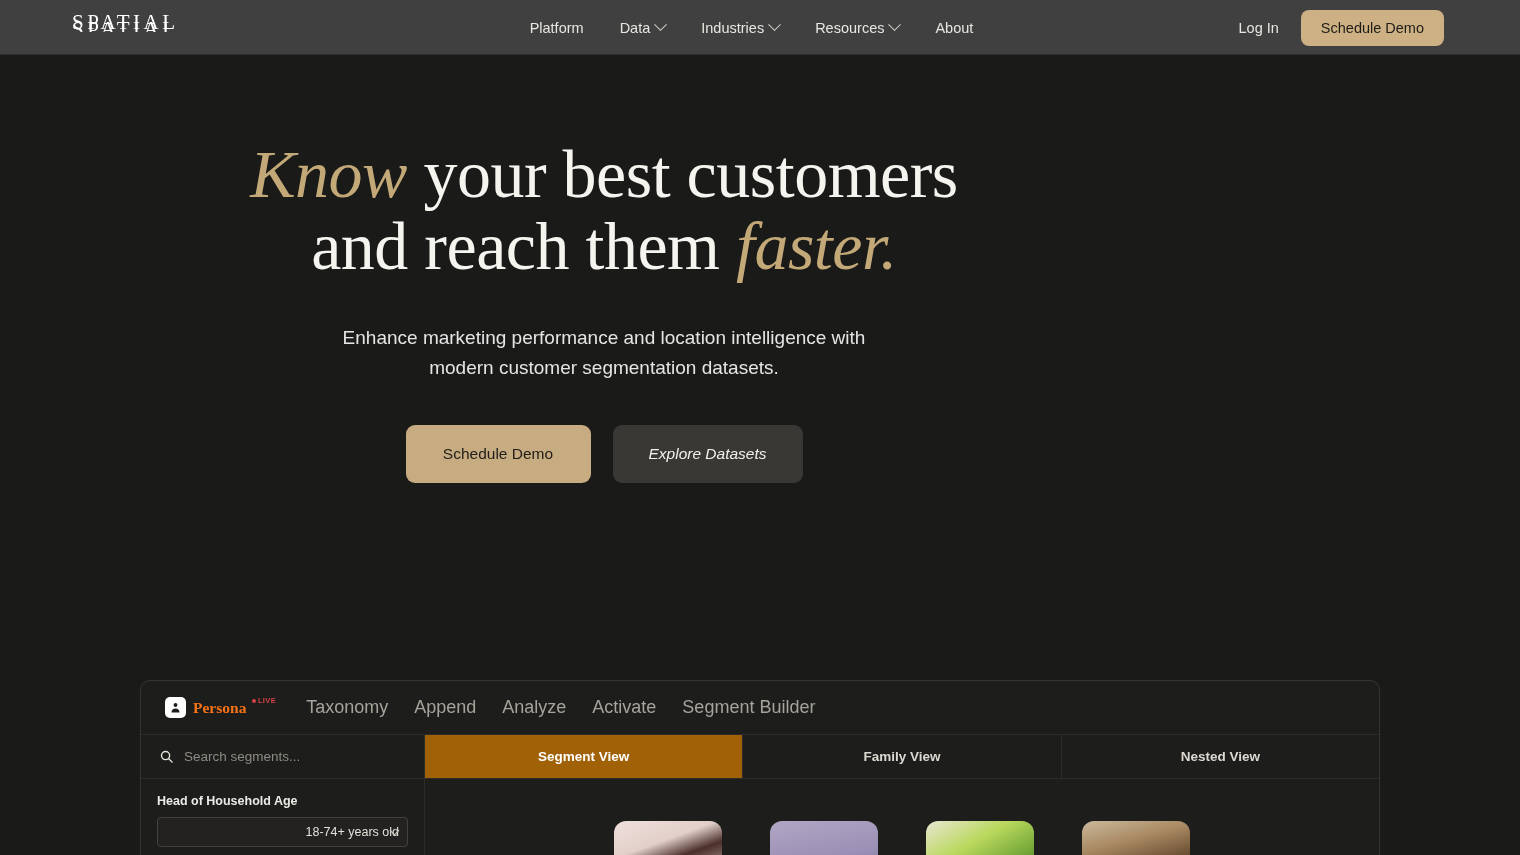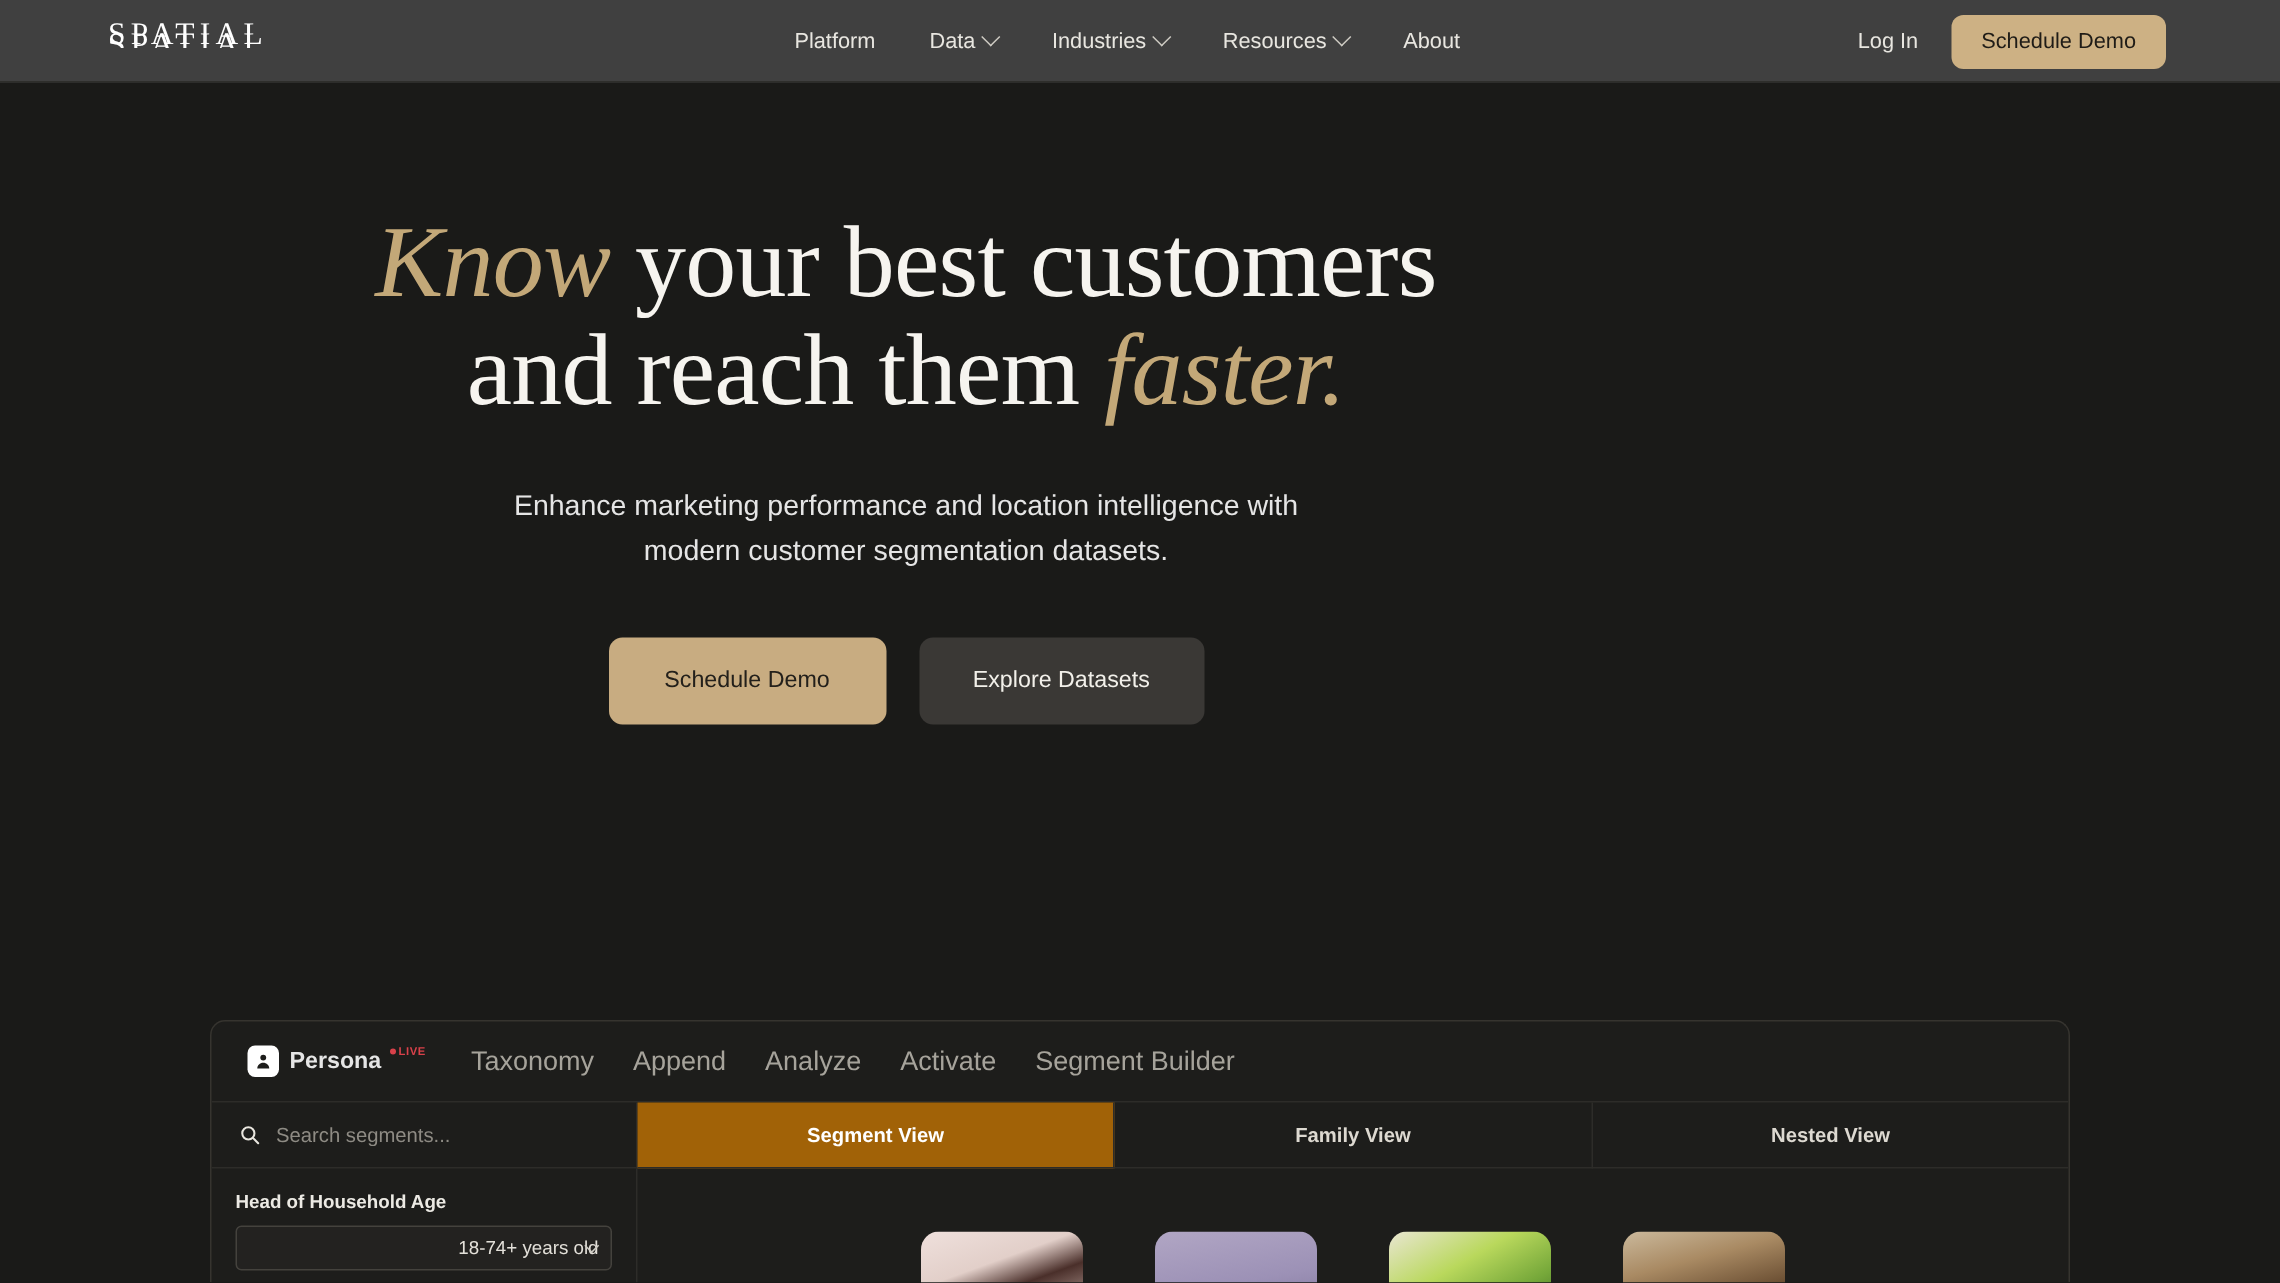--- a/index.html
+++ b/index.html
@@ -86,20 +86,21 @@
     min-width:185px;
     border:none; border-radius:9px; cursor:pointer;
     font-family:"Liberation Sans", sans-serif;
   }
   .btn-secondary {
     background:#3a3835; color:#f2f0ea;
     font-size:15.5px; padding:0 28px; height:58px;
     min-width:190px;
     border:none; border-radius:9px; cursor:pointer;
     font-family:"Liberation Sans", sans-serif;
+    font-style:italic;
   }
 
   
   .app-panel {
     position:absolute; left:140px; top:680px;
     width:1240px; height:175px;
     background:#1d1d1b;
     border:1px solid #36342f;
     border-bottom:none;
     border-radius:10px 10px 0 0;
@@ -112,22 +113,23 @@
     padding-left:24px; gap:26px;
   }
   .persona-logo { display:flex; align-items:flex-start; gap:7px; }
   .person-icon {
     width:21px; height:21px; background:#ffffff;
     border-radius:5px;
     display:flex; align-items:center; justify-content:center;
   }
   .person-icon svg { display:block; }
   .persona-name {
-    font-size:15.5px; font-weight:700; color:#e5e5e5;
+    font-size:15.5px; font-weight:700; color:#f97316;
     line-height:21px;
+    font-family:Liberation Serif, serif;
   }
   .live-badge {
     font-size:7.5px; font-weight:700; color:#d8414a;
     letter-spacing:0.4px;
     margin-left:-1px; margin-top:-1px;
     display:flex; align-items:center; gap:1.5px;
   }
   .live-dot { width:4px; height:4px; border-radius:50%; background:#d8414a; display:inline-block; }
   .app-nav { display:flex; align-items:center; gap:26px; margin-left:4px; }
   .app-nav-item {

